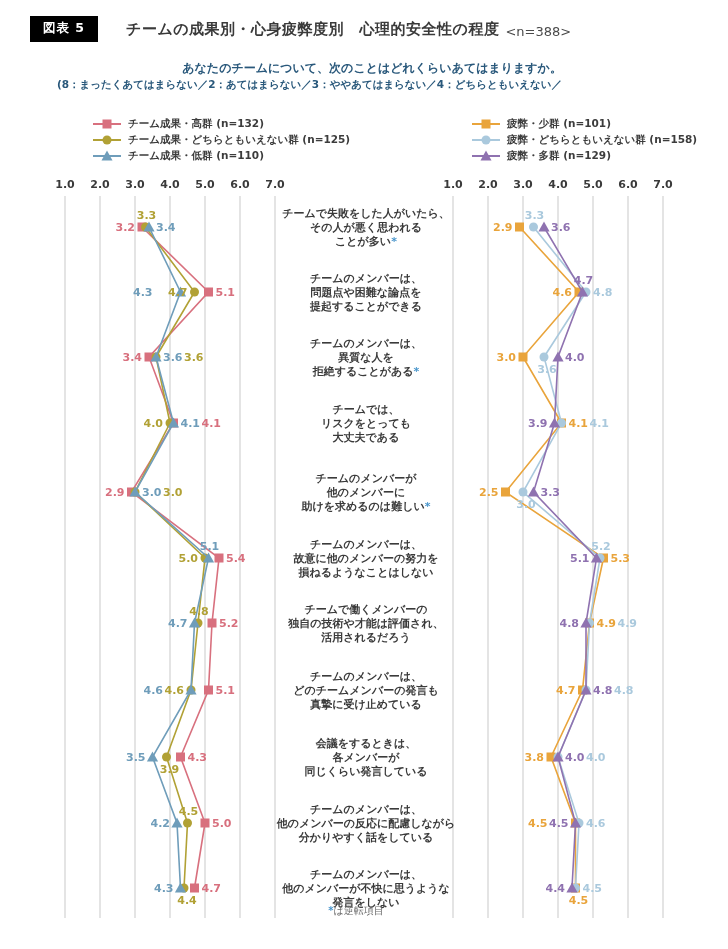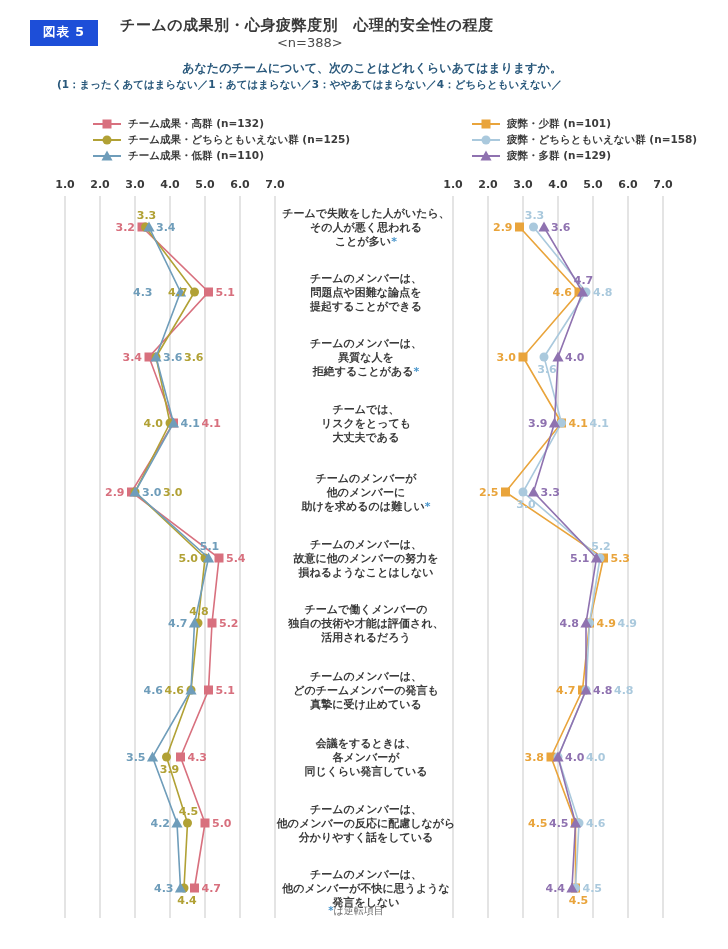--- a/index.html
+++ b/index.html
@@ -2,24 +2,24 @@
 <html><head>
 <meta charset="utf-8">
 <style>
   html,body { margin:0; padding:0; }
   body {
     width:728px; height:949px; position:relative; background:#ffffff;
     font-family:"DejaVu Sans", sans-serif; overflow:hidden;
   }
   .header { position:absolute; left:30px; top:16px; display:flex; align-items:center; }
   .badge {
-    background:#1d4ed8; color:#ffffff; font-size:12.5px; font-weight:bold;
+    background:#000000; color:#ffffff; font-size:12.5px; font-weight:bold;
     padding:4px 13px 5px; letter-spacing:1px; white-space:nowrap;
   }
-  .title-wrap { margin-left:22px; display:flex; align-items:center;flex-direction:column; }
+  .title-wrap { margin-left:28px; display:flex; align-items:flex-end; }
   .title { font-size:15px; font-weight:bold; color:#3a3a3a; letter-spacing:0.5px; white-space:nowrap; }
   .n-label { font-size:13px; color:#4a4a4a; margin-left:6px; white-space:nowrap; }
   .question { position:absolute; left:57px; top:60px; color:#29587b;text-align:right; }
   .q-main { font-size:12px; font-weight:bold; line-height:17px; }
   .q-sub  { font-size:10.5px; font-weight:bold; line-height:14px; }
   .legend { position:absolute; display:flex; flex-direction:column; gap:4px;text-align:center; }
   #legend-left  { left:92px;  top:118px; }
   #legend-right { left:471px; top:118px; }
   .legend-row { display:flex; align-items:center; gap:6px; height:12px; }
   .legend-label { font-size:10.5px; font-weight:bold; color:#3c3c3c; white-space:nowrap; }
@@ -31,21 +31,21 @@
 <div class="header">
   <div class="badge">図表 5</div>
   <div class="title-wrap">
     <span class="title">チームの成果別・心身疲弊度別　心理的安全性の程度</span>
     <span class="n-label">&lt;n=388&gt;</span>
   </div>
 </div>
 
 <div class="question">
   <div class="q-main">あなたのチームについて、次のことはどれくらいあてはまりますか。</div>
-  <div class="q-sub">(1：まったくあてはまらない／1：あてはまらない／3：ややあてはまらない／4：どちらともいえない／</div>
+  <div class="q-sub">(8：まったくあてはまらない／2：あてはまらない／3：ややあてはまらない／4：どちらともいえない／</div>
 </div>
 
 <div id="legend-left" class="legend">
     <div class="legend-row">
       <svg width="30" height="12">
         <line x1="1" y1="6" x2="29" y2="6" stroke="#d8707e" stroke-width="2"></line>
         <rect x="10.5" y="1.5" width="9" height="9" fill="#d8707e"></rect>
       </svg>
       <span class="legend-label">チーム成果・高群 (n=132)</span>
     </div>

